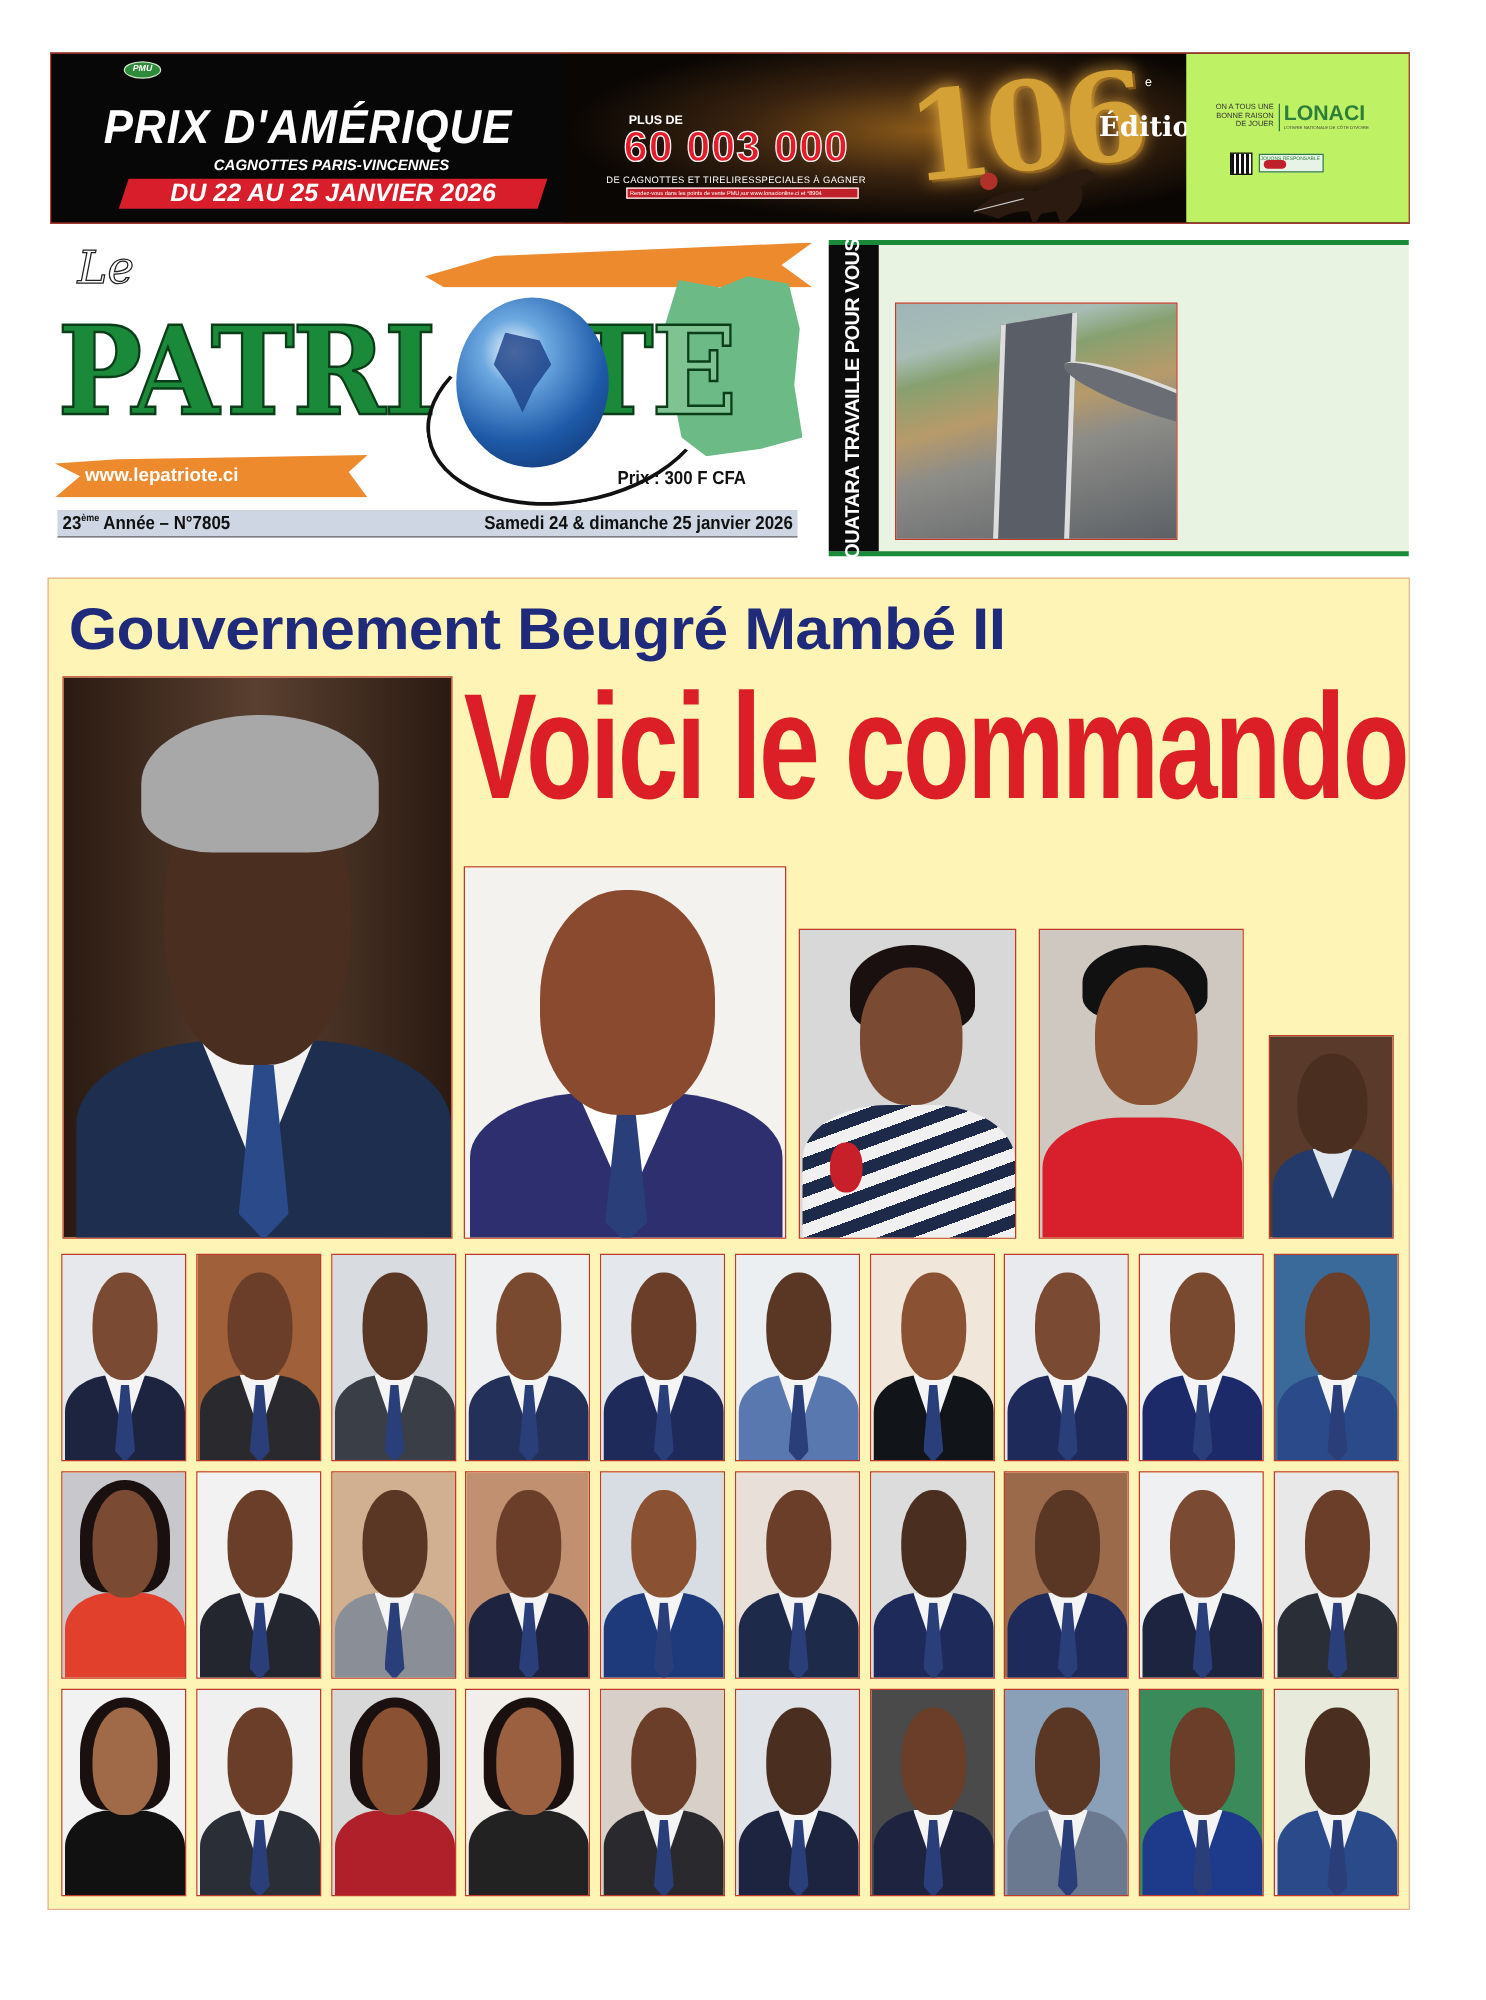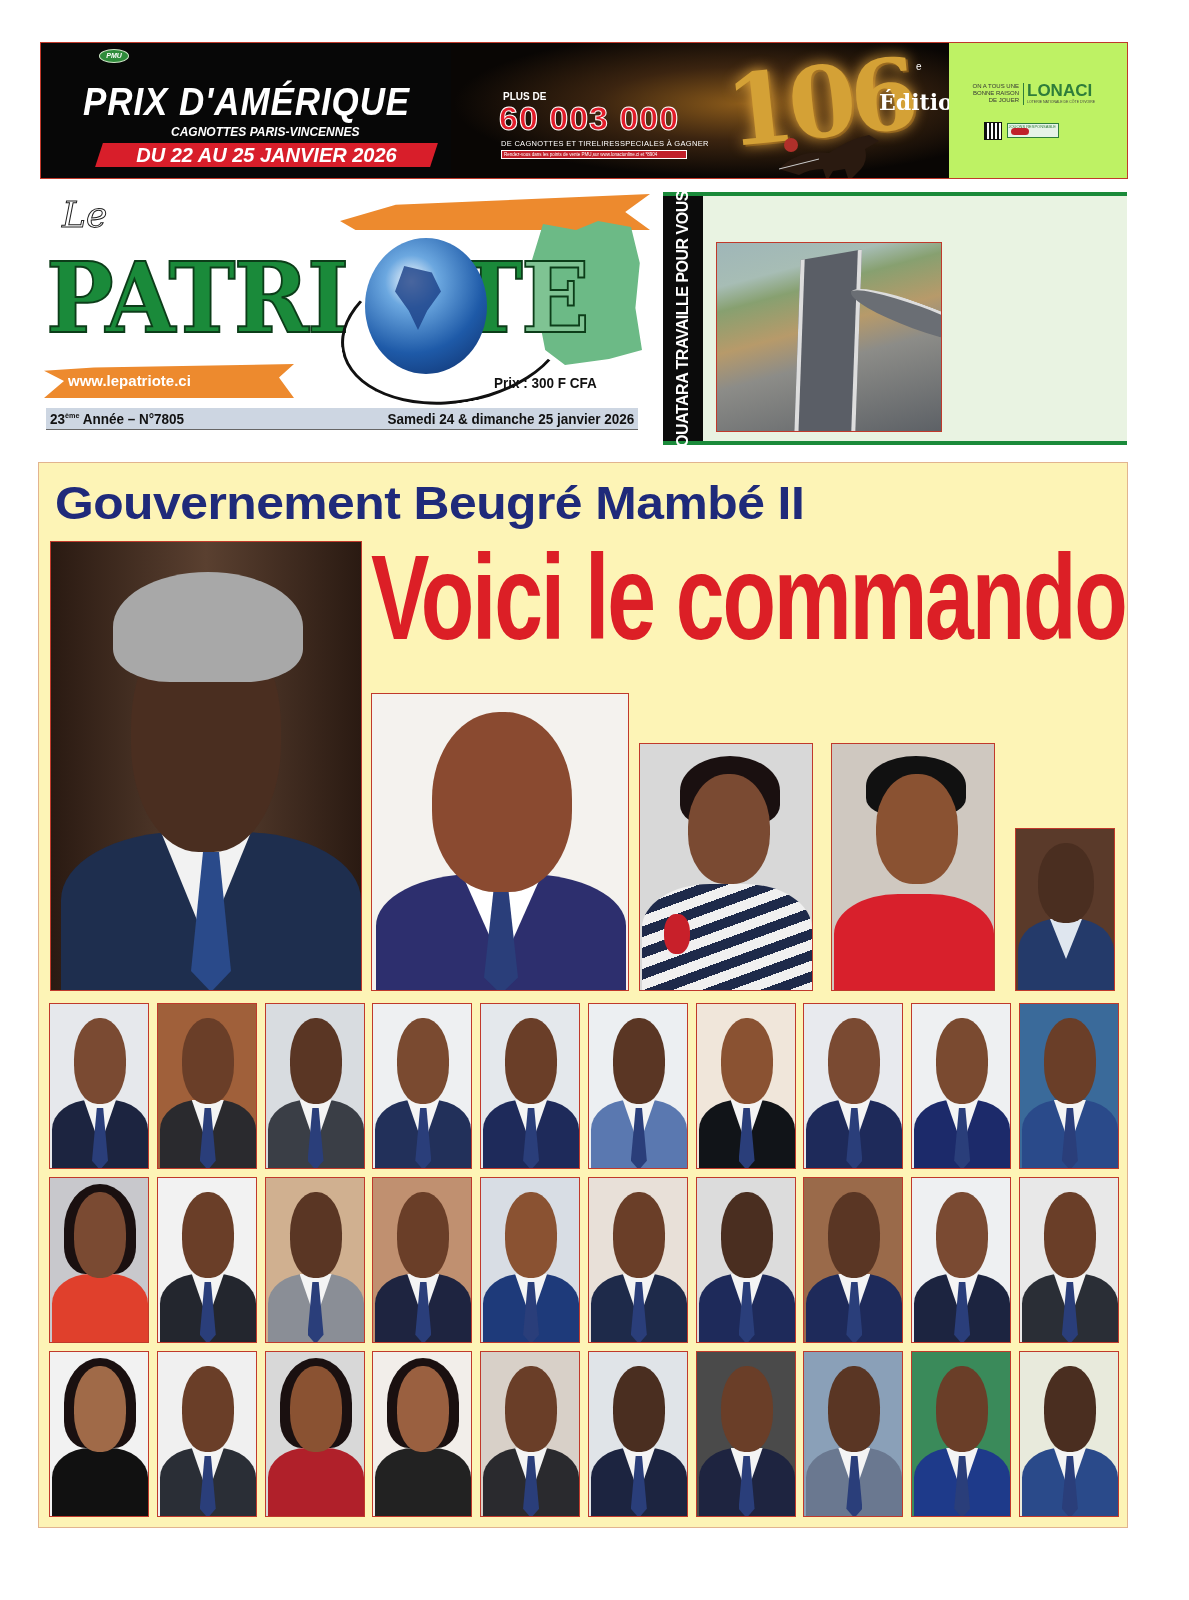--- a/index.html
+++ b/index.html
@@ -21,21 +21,21 @@
               font-size: 12px; white-space: nowrap; }
   .prix-dates { position: absolute; left: 58px; top: 100px; width: 335px; height: 24px; background: #d81e2a;
                 transform: skewX(-18deg); }
   .prix-dates span { display: block; transform: skewX(18deg); color: #fff; font-weight: bold; font-style: italic;
                      font-size: 20px; text-align: center; line-height: 24px; white-space: nowrap; }
   .ad-mid { position: absolute; left: 410px; top: 0; width: 500px; height: 100%;
             background: radial-gradient(ellipse at 58% 45%, #8a5a1a 0%, #3b2410 35%, #090604 70%); }
   .plus-de { position: absolute; left: 52px; top: 48px; color: #fff; font-size: 10px; font-weight: bold; }
   .jackpot { position: absolute; left: 48px; top: 56px; color: #e21c2a; font-size: 34px; font-weight: bold;
              letter-spacing: 1px; -webkit-text-stroke: 1px #fff; white-space: nowrap; }
-  .cagnottes { position: absolute; left: 50px; top: 96px; color: #fff; font-size: 7.5px; white-space: nowrap; letter-spacing: .3px; }
+  .cagnottes { position: absolute; left: 34px; top: 96px; color: #fff; font-size: 7.5px; white-space: nowrap; letter-spacing: .3px; }
   .rdv { position: absolute; left: 50px; top: 107px; width: 186px; height: 9px; background: #c0202a;
          border: 1px solid #fff; color: #fff; font-size: 4.5px; line-height: 7px; padding-left: 2px; white-space: nowrap; overflow: hidden; }
   .edition-num { position: absolute; left: 275px; top: 2px; font-family: "DejaVu Serif", serif; font-weight: bold;
                  font-size: 98px; color: #d4a136; text-shadow: 0 0 14px #f0b040, 2px 2px 0 #6a4410; letter-spacing: -6px;
                  transform: rotate(-6deg); }
   .edition-sup { position: absolute; left: 465px; top: 18px; color: #fff; font-size: 10px; }
   .edition-lbl { position: absolute; left: 428px; top: 46px; color: #fff; font-family: "DejaVu Serif", serif;
                  font-weight: bold; font-size: 22px; }
   .horse { position: absolute; left: 318px; top: 86px; width: 120px; height: 52px; }
   .ad-right { position: absolute; left: 908px; top: 0; width: 180px; height: 100%; background: #bef264; }

